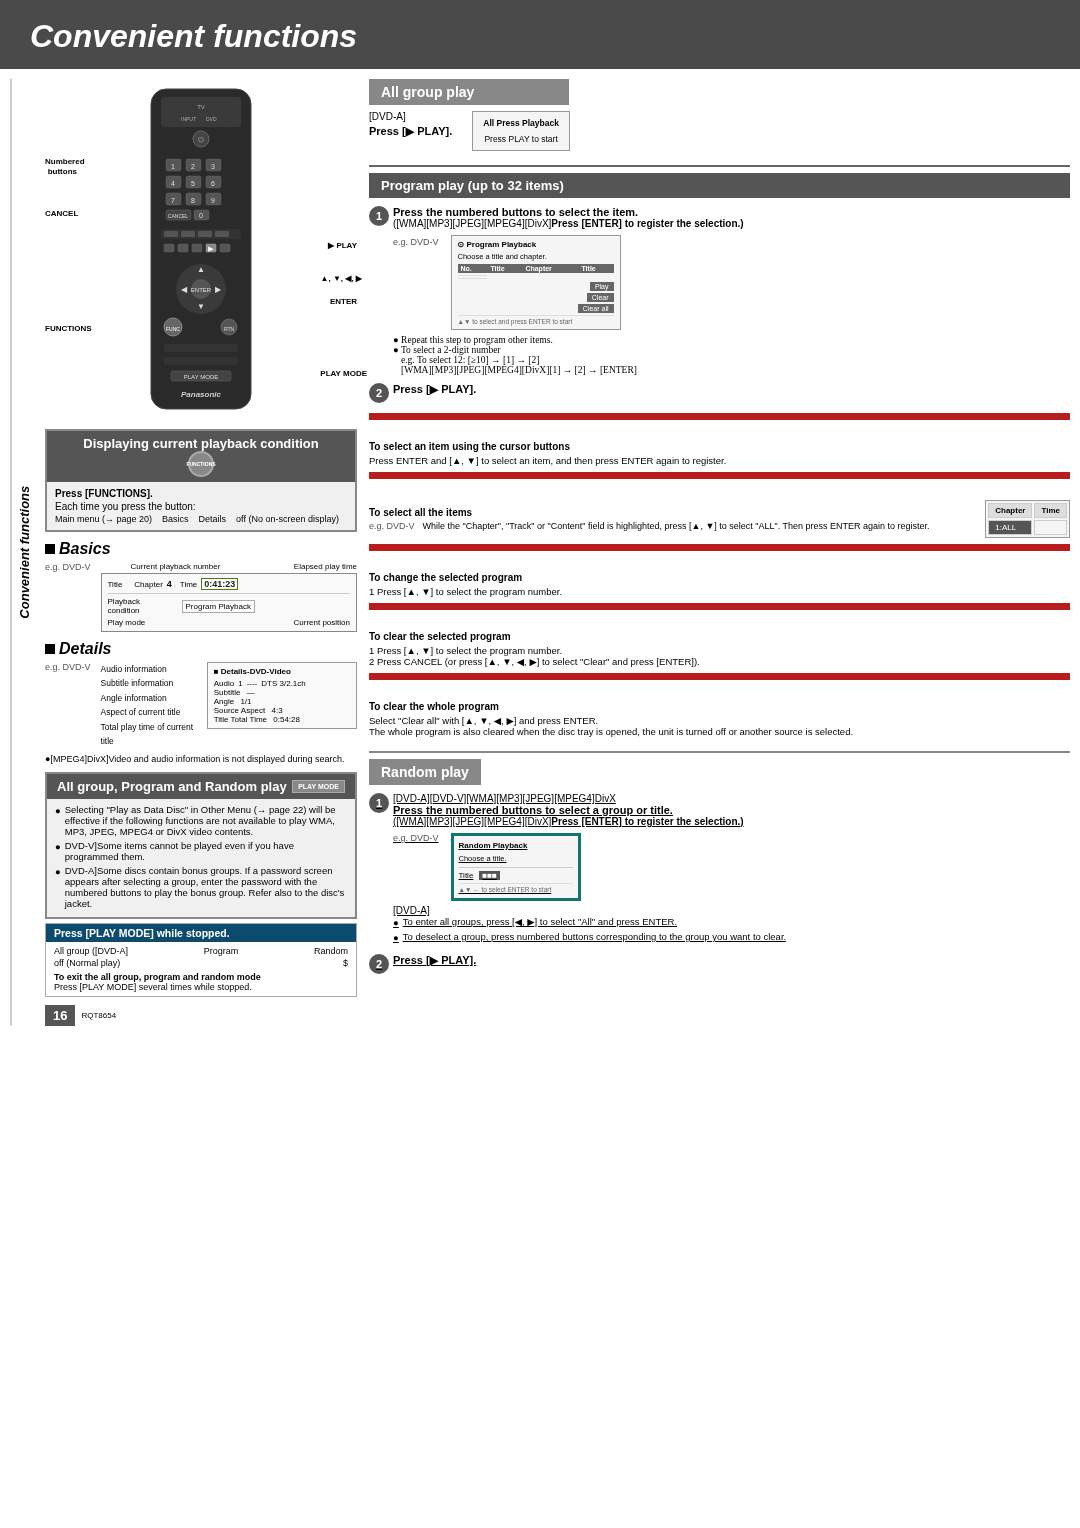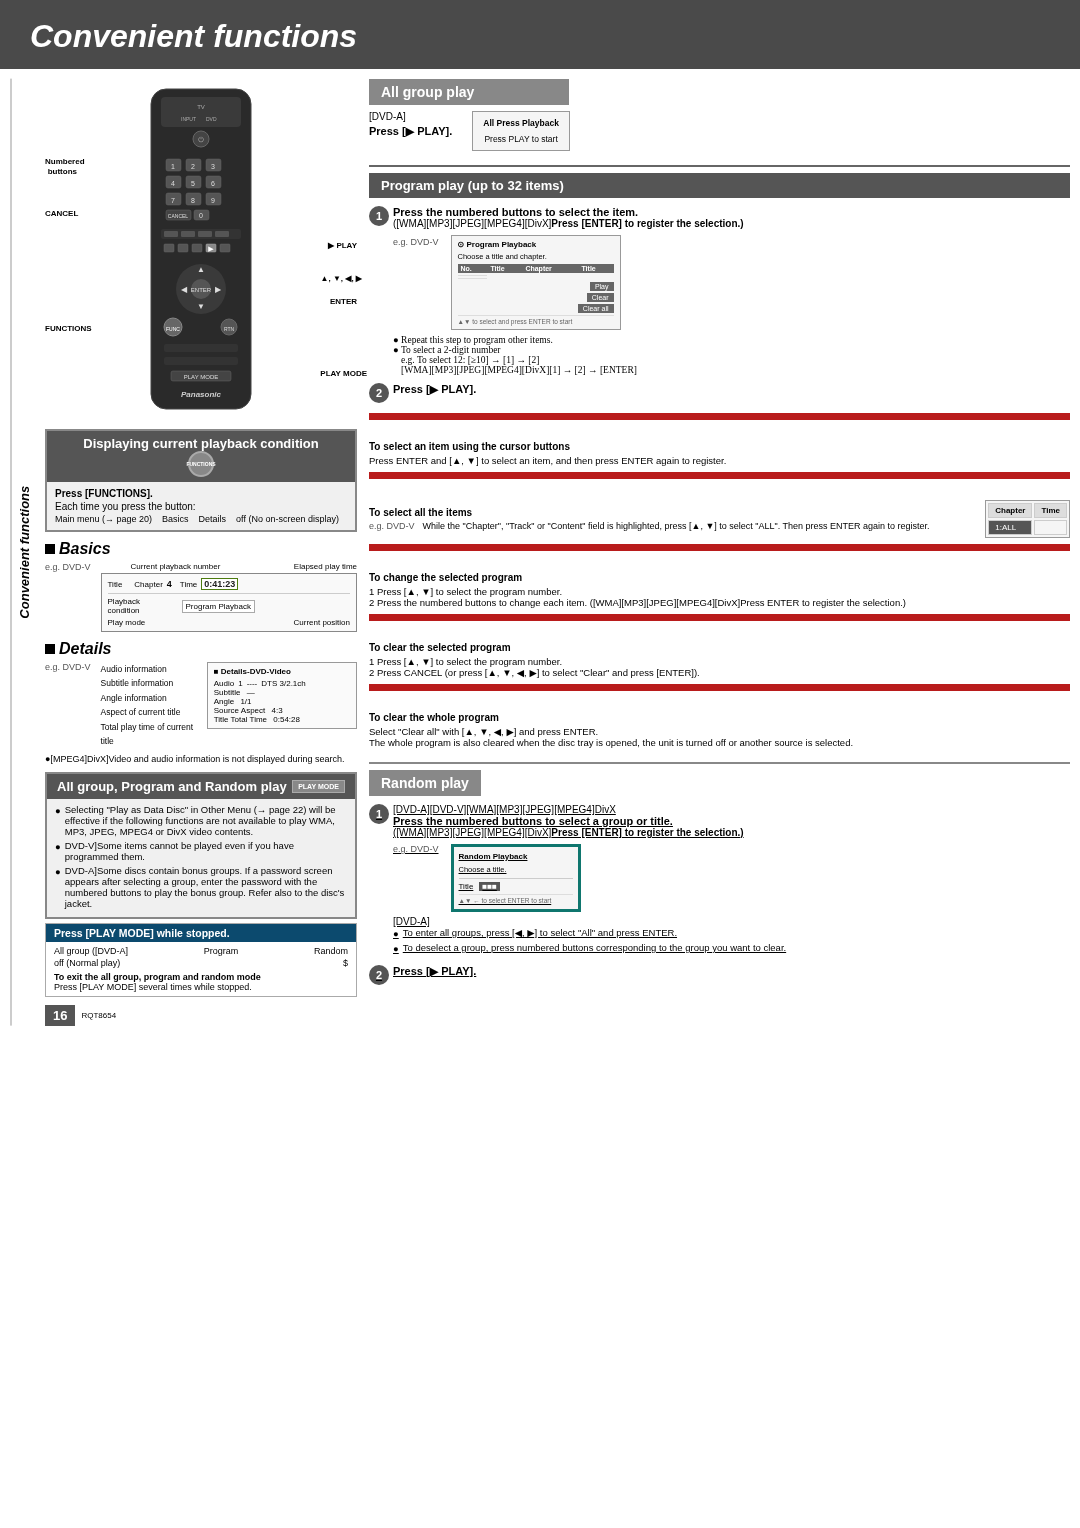--- a/index.html
+++ b/index.html
@@ -636,21 +636,20 @@
                 </tbody>
               </table>
             </div>
           </div>
         </div>
 
         <div class="sub-section">
           <p class="sub-section-title">To change the selected program</p>
           <div style="font-size:9.5px;">
             <p>1 <span>Press [▲, ▼] to select the program number.</span></p>
-            <p>2 <span>Press the numbered buttons to change each item. ([WMA][MP3][JPEG][MPEG4][DivX]Press ENTER to register the selection.)</span></p>
           </div>
         </div>
 
         <div class="sub-section">
           <p class="sub-section-title">To clear the selected program</p>
           <div style="font-size:9.5px;">
             <p>1 <span>Press [▲, ▼] to select the program number.</span></p>
             <p>2 <span>Press CANCEL (or press [▲, ▼, ◀, ▶] to select "Clear" and press [ENTER]).</span></p>
           </div>
         </div>

